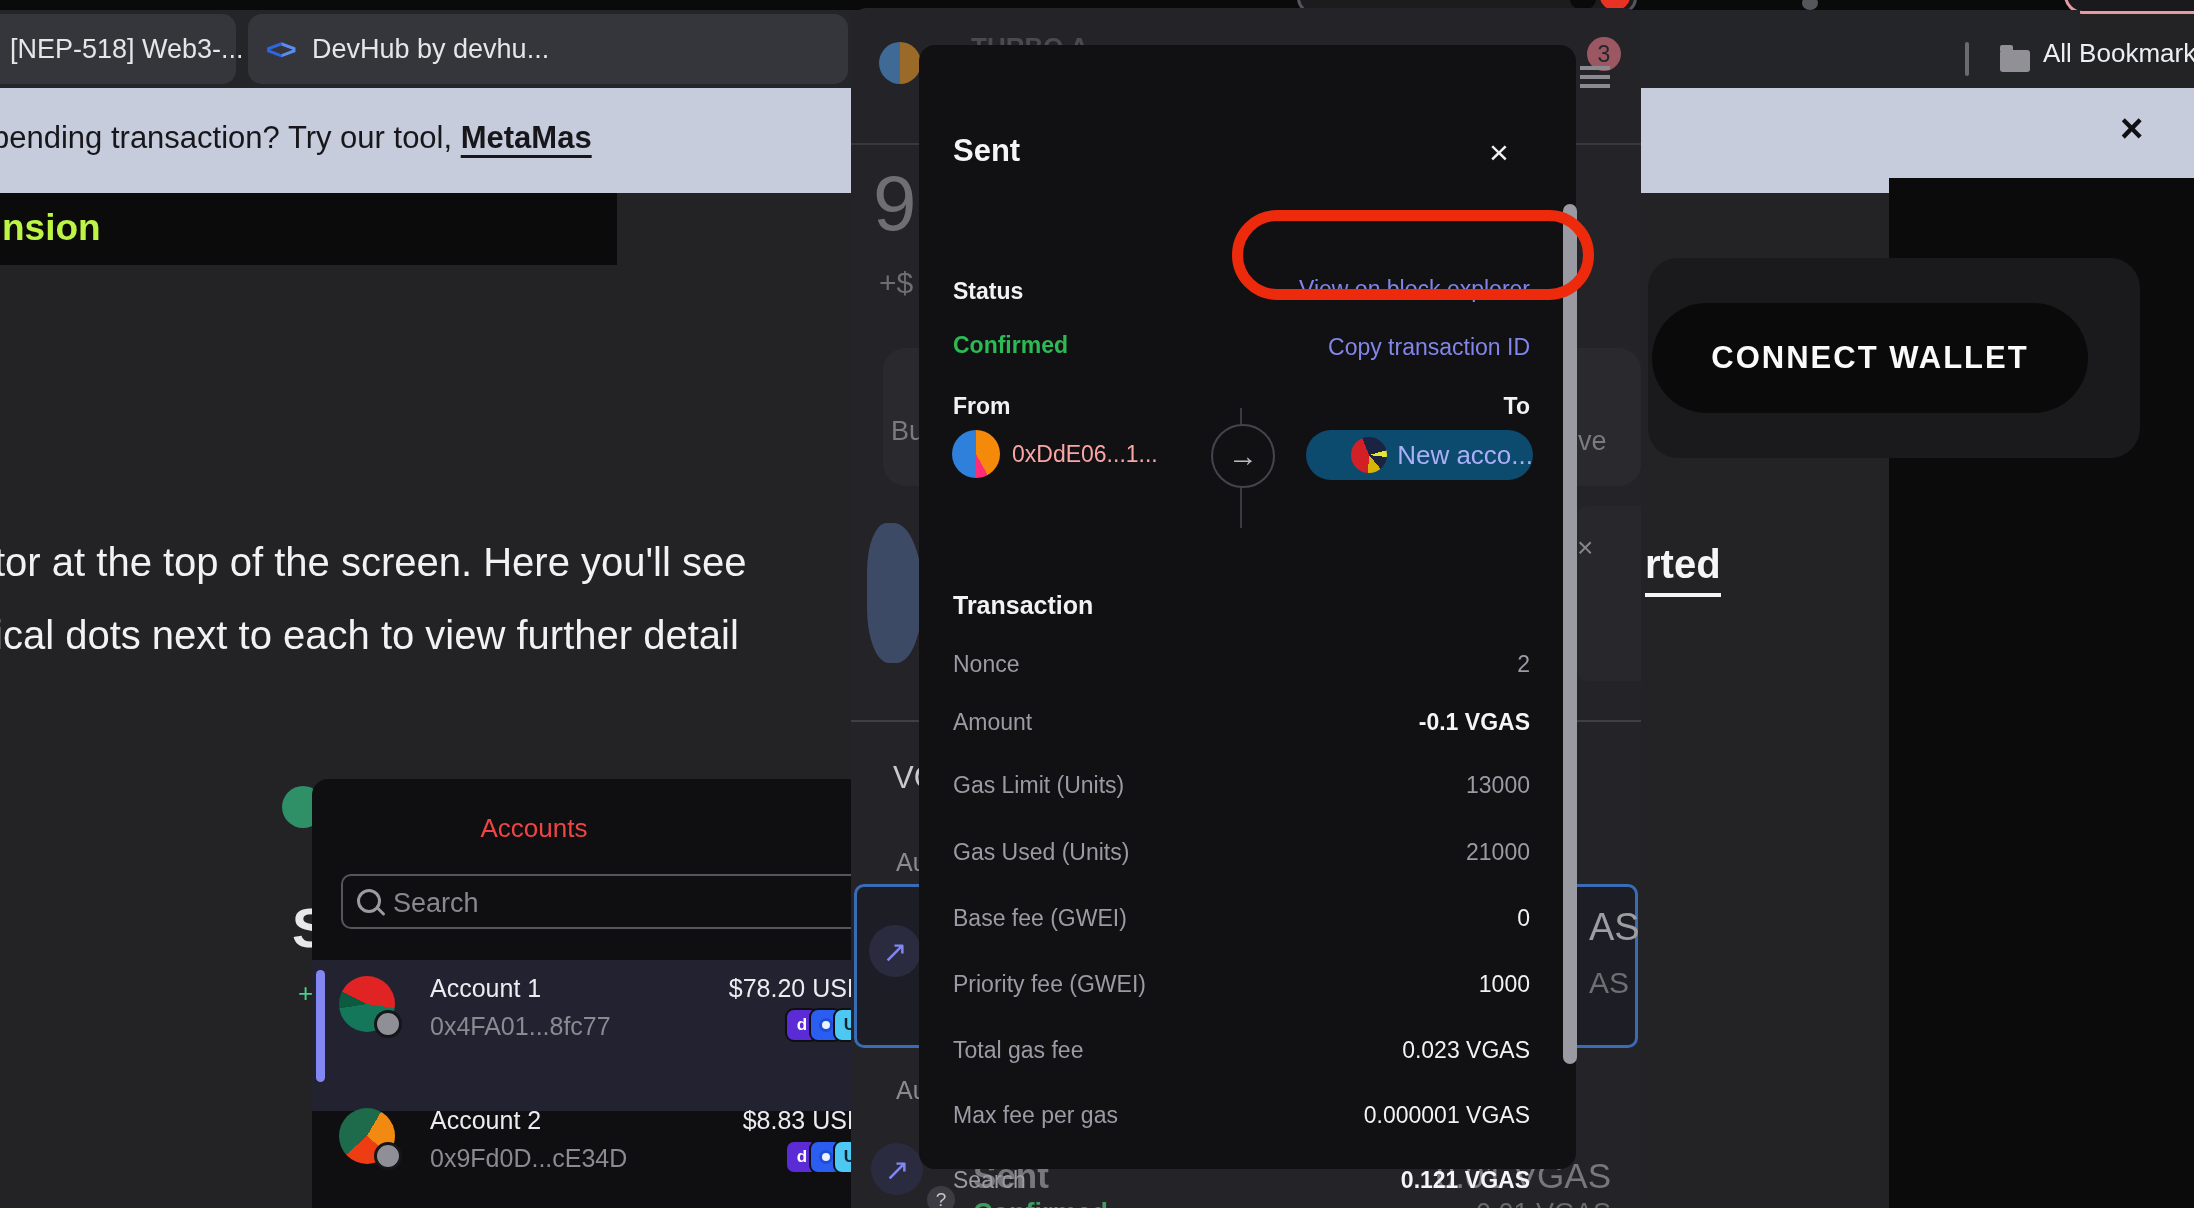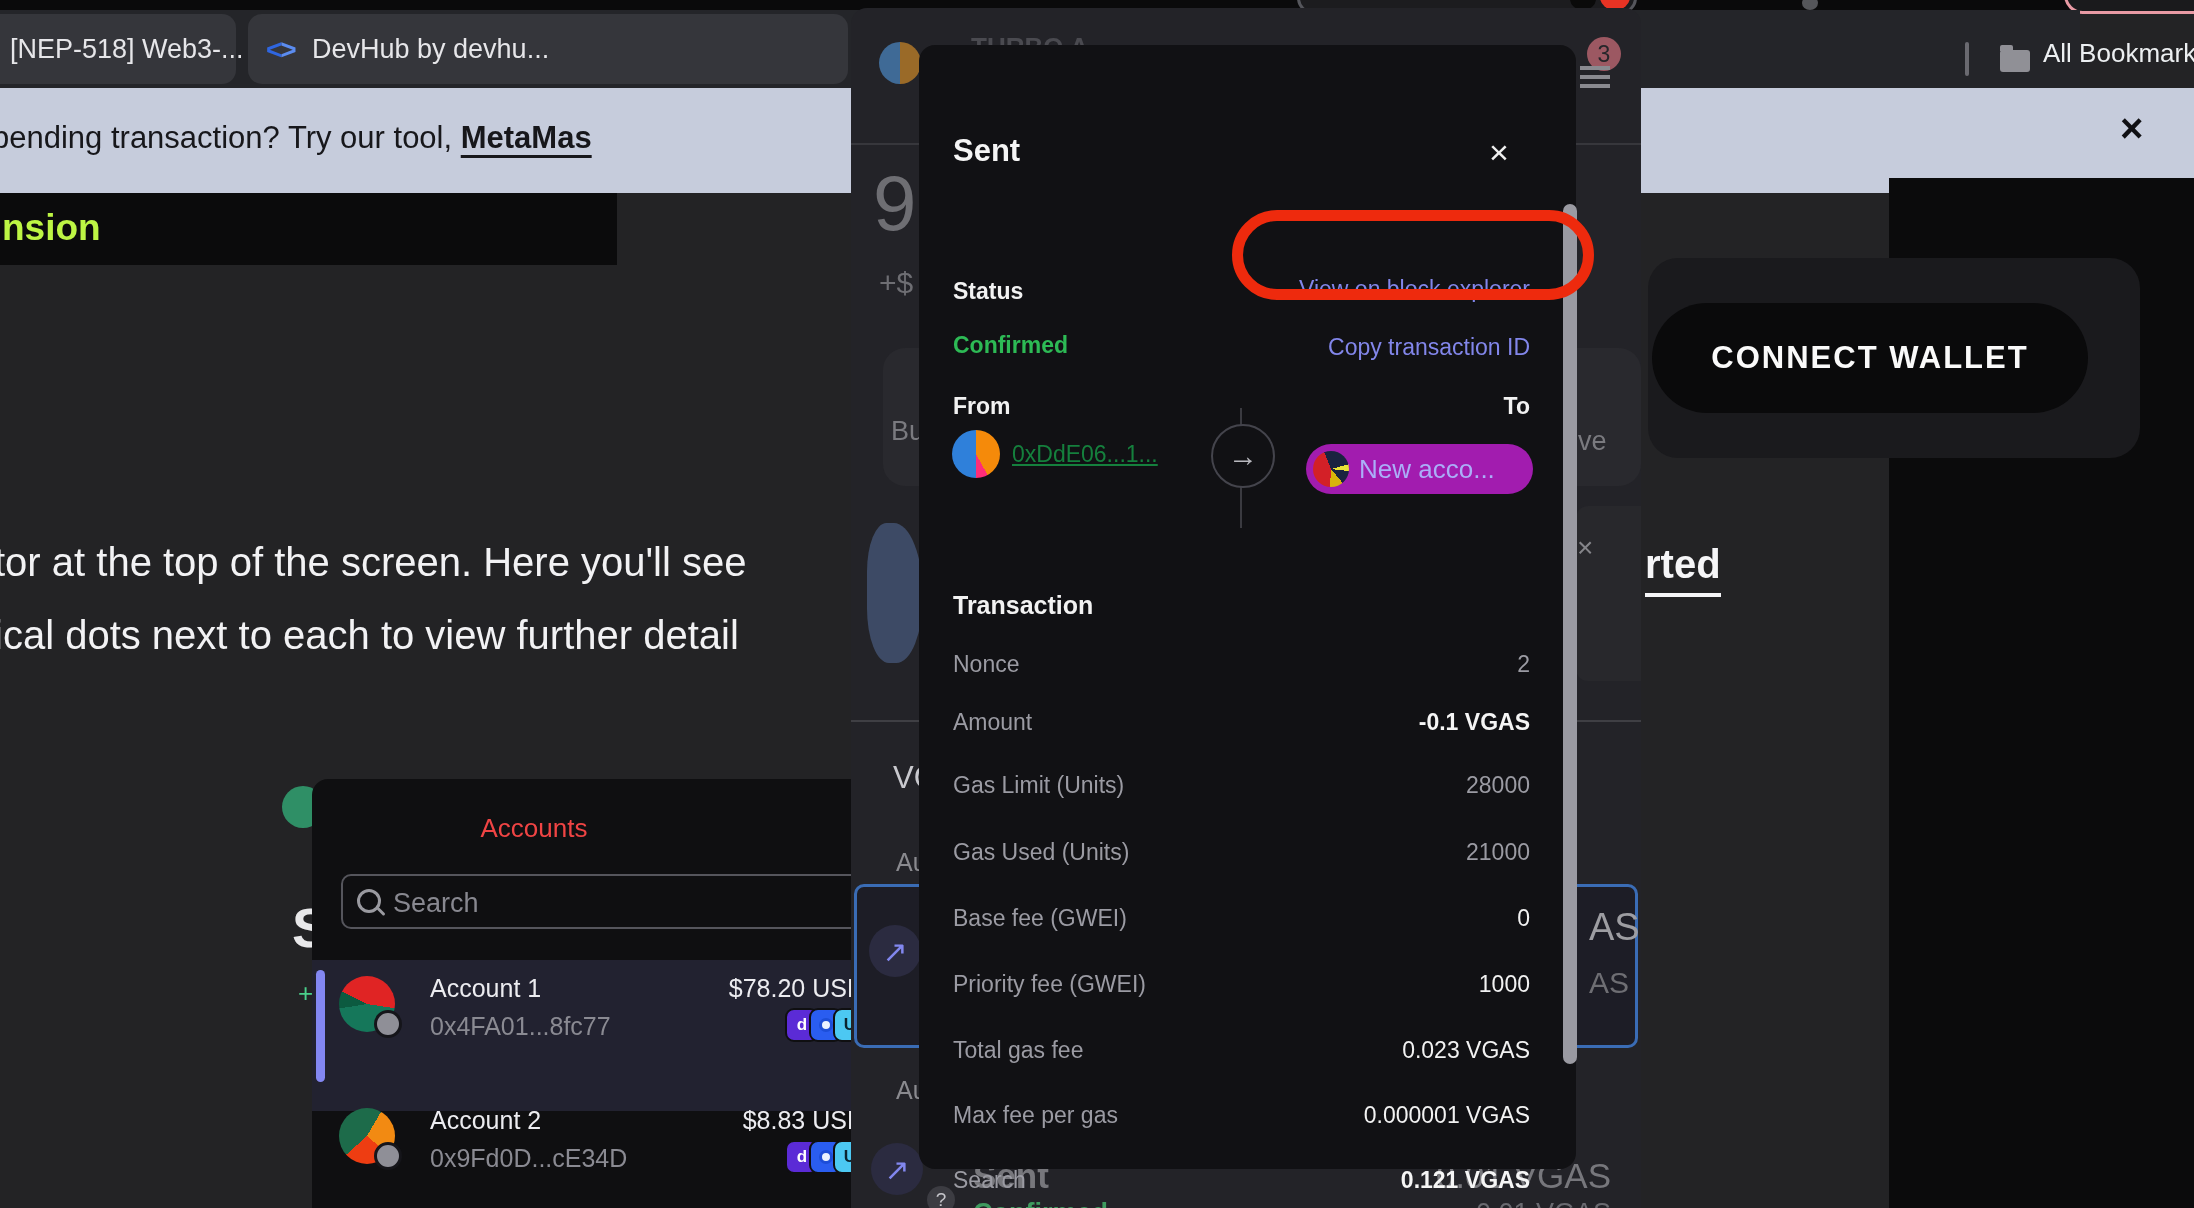--- a/index.html
+++ b/index.html
@@ -117,25 +117,25 @@
   .m-label{left:34px;font-size:23px;font-weight:bold;color:#f2f2f2;}
   .m-link{right:46px;text-align:right;font-size:23px;color:#8286ea;white-space:nowrap;}
   #status-label{top:233px;}
   #explorer-link{top:231px;}
   #confirmed-value{left:34px;top:287px;font-size:23px;font-weight:bold;color:#2dba55;}
   #copy-link{top:289px;}
   #from-label{top:348px;}
   #to-label{right:46px;top:348px;font-size:23px;font-weight:bold;color:#f2f2f2;position:absolute;}
   #from-avatar{left:33px;top:385px;width:48px;height:48px;border-radius:50%;
      background:conic-gradient(from 0deg,#f58a0a 0 42%,#ff2d78 42% 50%,#2f80da 50% 100%);}
-  #from-address{left:93px;top:396px;font-size:23px;color:#15803d;text-decoration:underline;}
+  #from-address{left:93px;top:396px;font-size:23px;color:#fca5a5;}
   #connector-line{left:321px;top:363px;width:2px;height:120px;background:#3a3a40;}
   #fromto-arrow{left:292px;top:379px;width:60px;height:60px;border-radius:50%;background:#111114;border:2px solid #44444c;
      display:flex;align-items:center;justify-content:center;font-size:30px;color:#b9b9bf;}
-  #to-pill{left:387px;top:399px;width:227px;height:50px;border-radius:25px;background:#a21caf;display:flex;align-items:center;}
+  #to-pill{left:387px;top:385px;width:227px;height:50px;border-radius:25px;background:#0c4a6e;display:flex;align-items:center;justify-content:flex-end;}
   #to-avatar{width:36px;height:36px;border-radius:50%;margin-left:7px;
      background:conic-gradient(from 140deg,#d8b30a 0 12%,#d32027 12% 55%,#1a2340 55% 82%,#e8e337 82% 88%,#1a2340 88% 100%);}
   #to-name{margin-left:10px;font-size:26px;color:#abaef8;white-space:nowrap;}
   #tx-heading{left:34px;top:546px;font-size:25px;font-weight:bold;color:#f2f2f2;position:absolute;}
   .tx-row{left:34px;width:577px;height:50px;line-height:50px;font-size:23px;}
   .tx-row .lbl{float:left;color:#9b9ba3;}
   .tx-row .val{float:right;color:#9b9ba3;}
   .tx-row.val-white .val{color:#f2f2f2;}
   .tx-row.val-bold .val{color:#f5f5f5;font-weight:bold;}
   
@@ -276,21 +276,21 @@
     <div class="abs tx-row" style="top:594px">
         <span class="lbl">Nonce</span>
         <span class="val">2</span>
       </div>
     <div class="abs tx-row val-bold" style="top:652px">
         <span class="lbl">Amount</span>
         <span class="val">-0.1 VGAS</span>
       </div>
     <div class="abs tx-row" style="top:715px">
         <span class="lbl">Gas Limit (Units)</span>
-        <span class="val">28000</span>
+        <span class="val">13000</span>
       </div>
     <div class="abs tx-row" style="top:782px">
         <span class="lbl">Gas Used (Units)</span>
         <span class="val">21000</span>
       </div>
     <div class="abs tx-row val-white" style="top:848px">
         <span class="lbl">Base fee (GWEI)</span>
         <span class="val">0</span>
       </div>
     <div class="abs tx-row val-white" style="top:914px">

